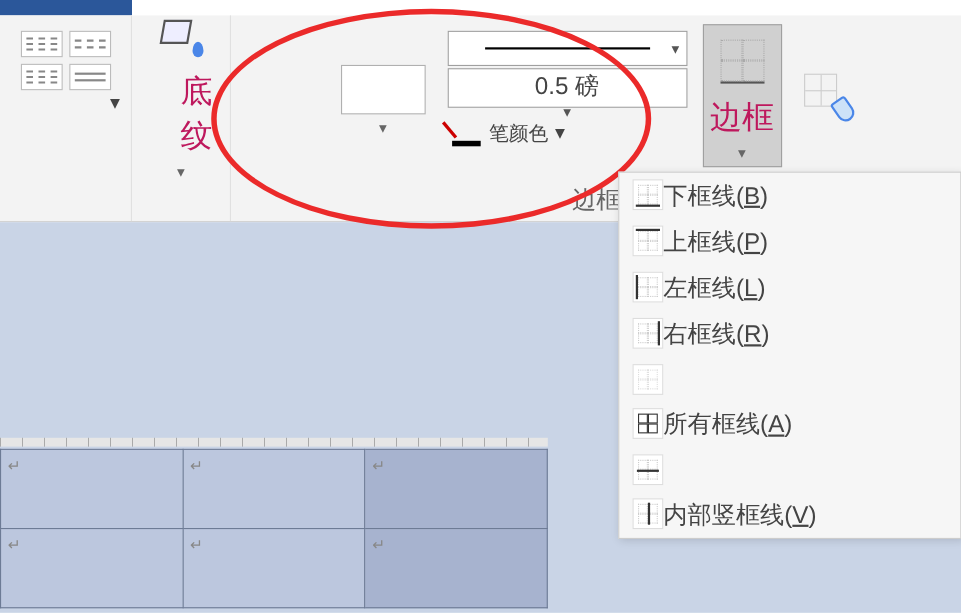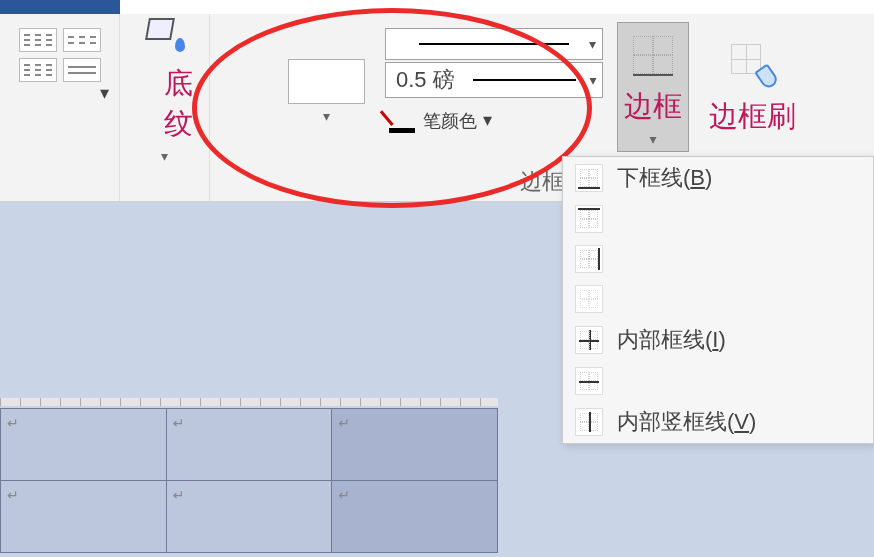--- a/index.html
+++ b/index.html
@@ -134,20 +134,21 @@
     .line-sample .ln { width: 150px; height: 2px; background: #000; }
     .line-sample .dd { position: absolute; right: 6px; font-size: 14px; color: #555; }
     
     .weight-row {
       display: flex;
       align-items: center;
       background: #fff;
       border: 1px solid #a0a0a0;
       height: 36px;
       width: 218px;
+      flex-direction: column;
     }
     .weight-row .val { padding: 0 10px; font-size: 22px; white-space: nowrap; }
     .weight-row .ln { flex: 1; height: 2px; background: #000; margin: 0 8px; }
     .weight-row .dd { width: 18px; font-size: 14px; color: #555; text-align: center; }
     
     .pencolor {
       display: flex;
       align-items: flex-start;
       gap: 6px;
       margin-top: 9px;
@@ -247,22 +248,21 @@
       position: absolute;
       left: 562px; top: 156px;
       width: 312px;
       background: #f6f6f6;
       border: 1px solid #ccc;
       box-shadow: 2px 2px 8px rgba(0,0,0,0.15);
       z-index: 100;
     }
     .menu-item {
       display: flex;
-      align-items: center;
-      gap: 14px;
+      align-items: flex-start;
       padding: 6px 12px;
       font-size: 22px;
       color: #444;
       cursor: pointer;
     }
     .mi-icon {
       width: 28px; height: 28px;
       position: relative;
       background: #fff;
       border: 1px solid #ddd;
@@ -385,21 +385,20 @@
         <span class="caret">▾</span>
       </div>
 
       <div class="btn">
         <div class="icon-wrap">
           <div class="brush-icon">
               <div class="grid"></div>
               <div class="br"></div>
             </div>
         </div>
-        <span class="lbl">边框刷</span>
       </div>
     </div>
     <div class="group-label">边框</div>
   </div>
 
   <div class="annotation"></div>
 </div>
 
 <div class="doc-area"></div>
 <div class="ruler"></div>
@@ -432,51 +431,64 @@
     </div>
     <div class="menu-item">
       <div class="mi-icon top">
         <div class="inner">
           <div class="c"></div>
           <div class="c"></div>
           <div class="c"></div>
           <div class="c"></div>
         </div>
       </div>
+      <span class="mi-text">上框线(<span class="ul">P</span>)</span>
+    </div>
+    <div class="menu-item">
+      <div class="mi-icon left">
+        <div class="inner">
+          <div class="c"></div>
+          <div class="c"></div>
+          <div class="c"></div>
+          <div class="c"></div>
+        </div>
+      </div>
+      <span class="mi-text">左框线(<span class="ul">L</span>)</span>
     </div>
     <div class="menu-item">
       <div class="mi-icon right">
         <div class="inner">
           <div class="c"></div>
           <div class="c"></div>
           <div class="c"></div>
           <div class="c"></div>
         </div>
       </div>
+      <span class="mi-text">右框线(<span class="ul">R</span>)</span>
     </div>
     <div class="menu-item">
       <div class="mi-icon none">
         <div class="inner">
           <div class="c"></div>
           <div class="c"></div>
           <div class="c"></div>
           <div class="c"></div>
         </div>
       </div>
     </div>
     <div class="menu-item">
-      <div class="mi-icon inside">
-        <div class="inner">
-          <div class="c"></div>
-          <div class="c"></div>
-          <div class="c"></div>
-          <div class="c"></div>
-        </div>
-      </div>
-      <span class="mi-text">内部框线(<span class="ul">I</span>)</span>
+      <div class="mi-icon all">
+        <div class="inner">
+          <div class="c"></div>
+          <div class="c"></div>
+          <div class="c"></div>
+          <div class="c"></div>
+        </div>
+      </div>
+      <span class="mi-text">所有框线(<span class="ul">A</span>)</span>
     </div>
     <div class="menu-item">
       <div class="mi-icon hinside">
         <div class="inner">
           <div class="c"></div>
           <div class="c"></div>
           <div class="c"></div>
           <div class="c"></div>
         </div>
       </div>

